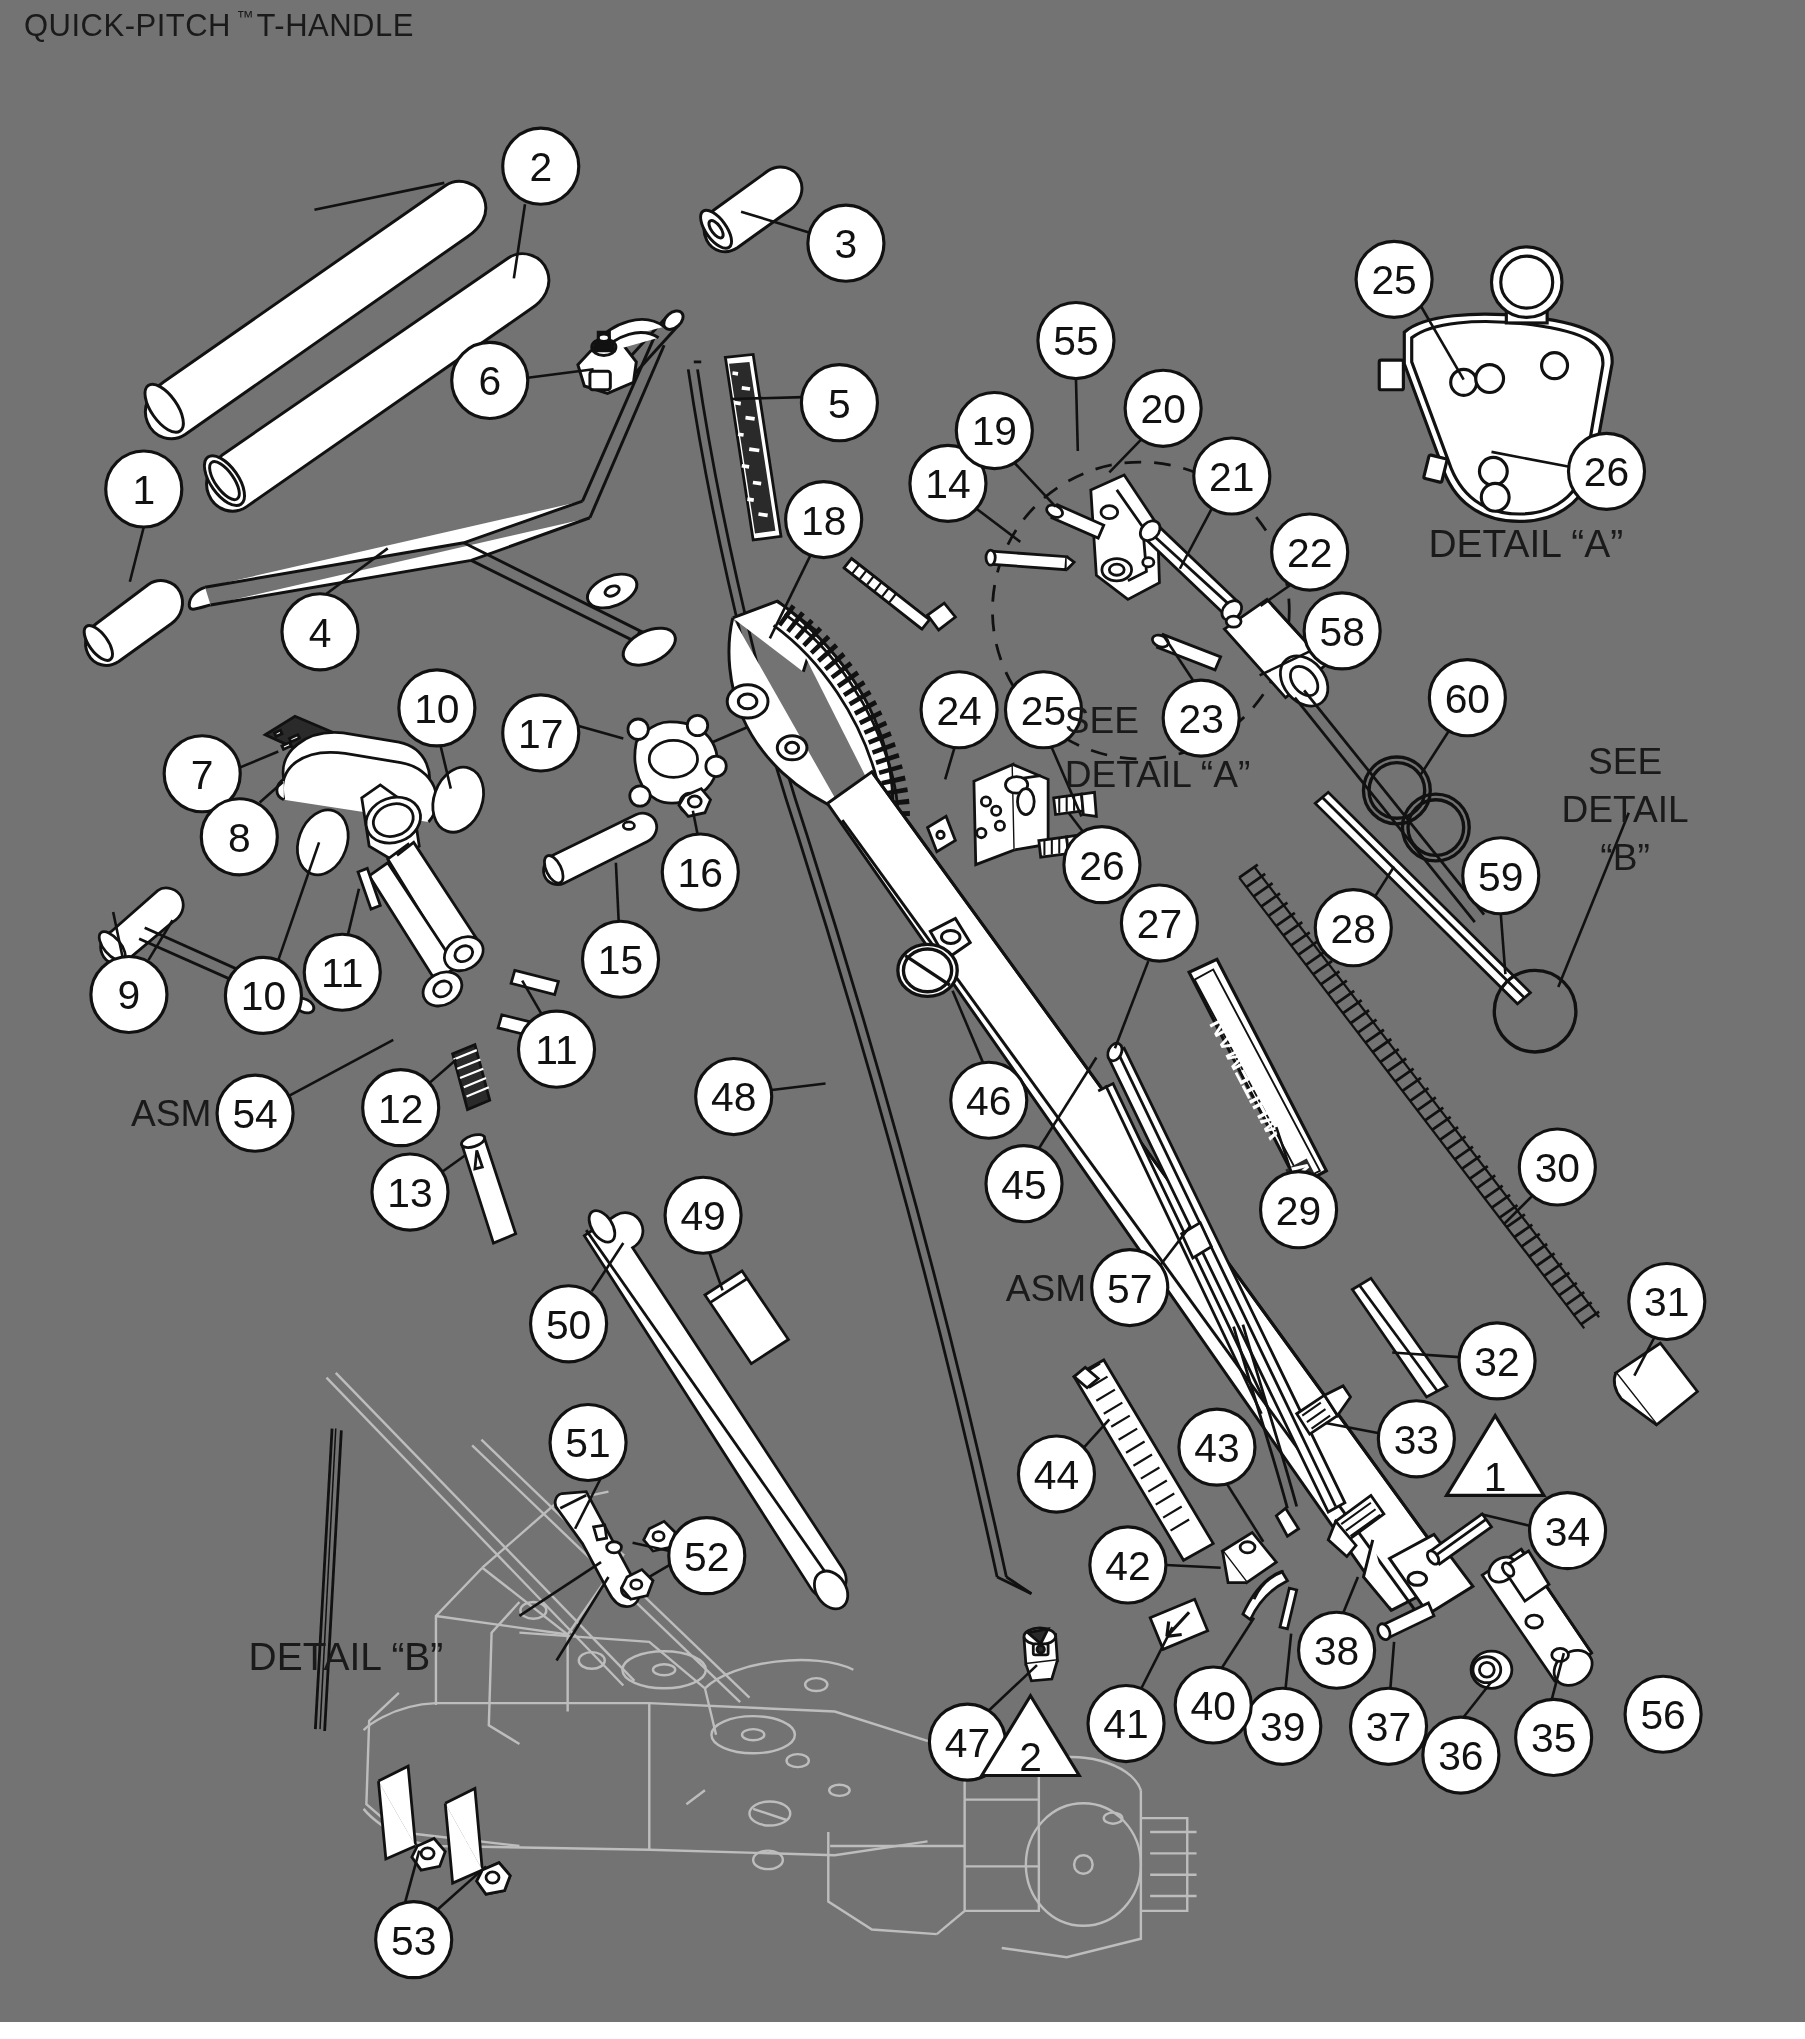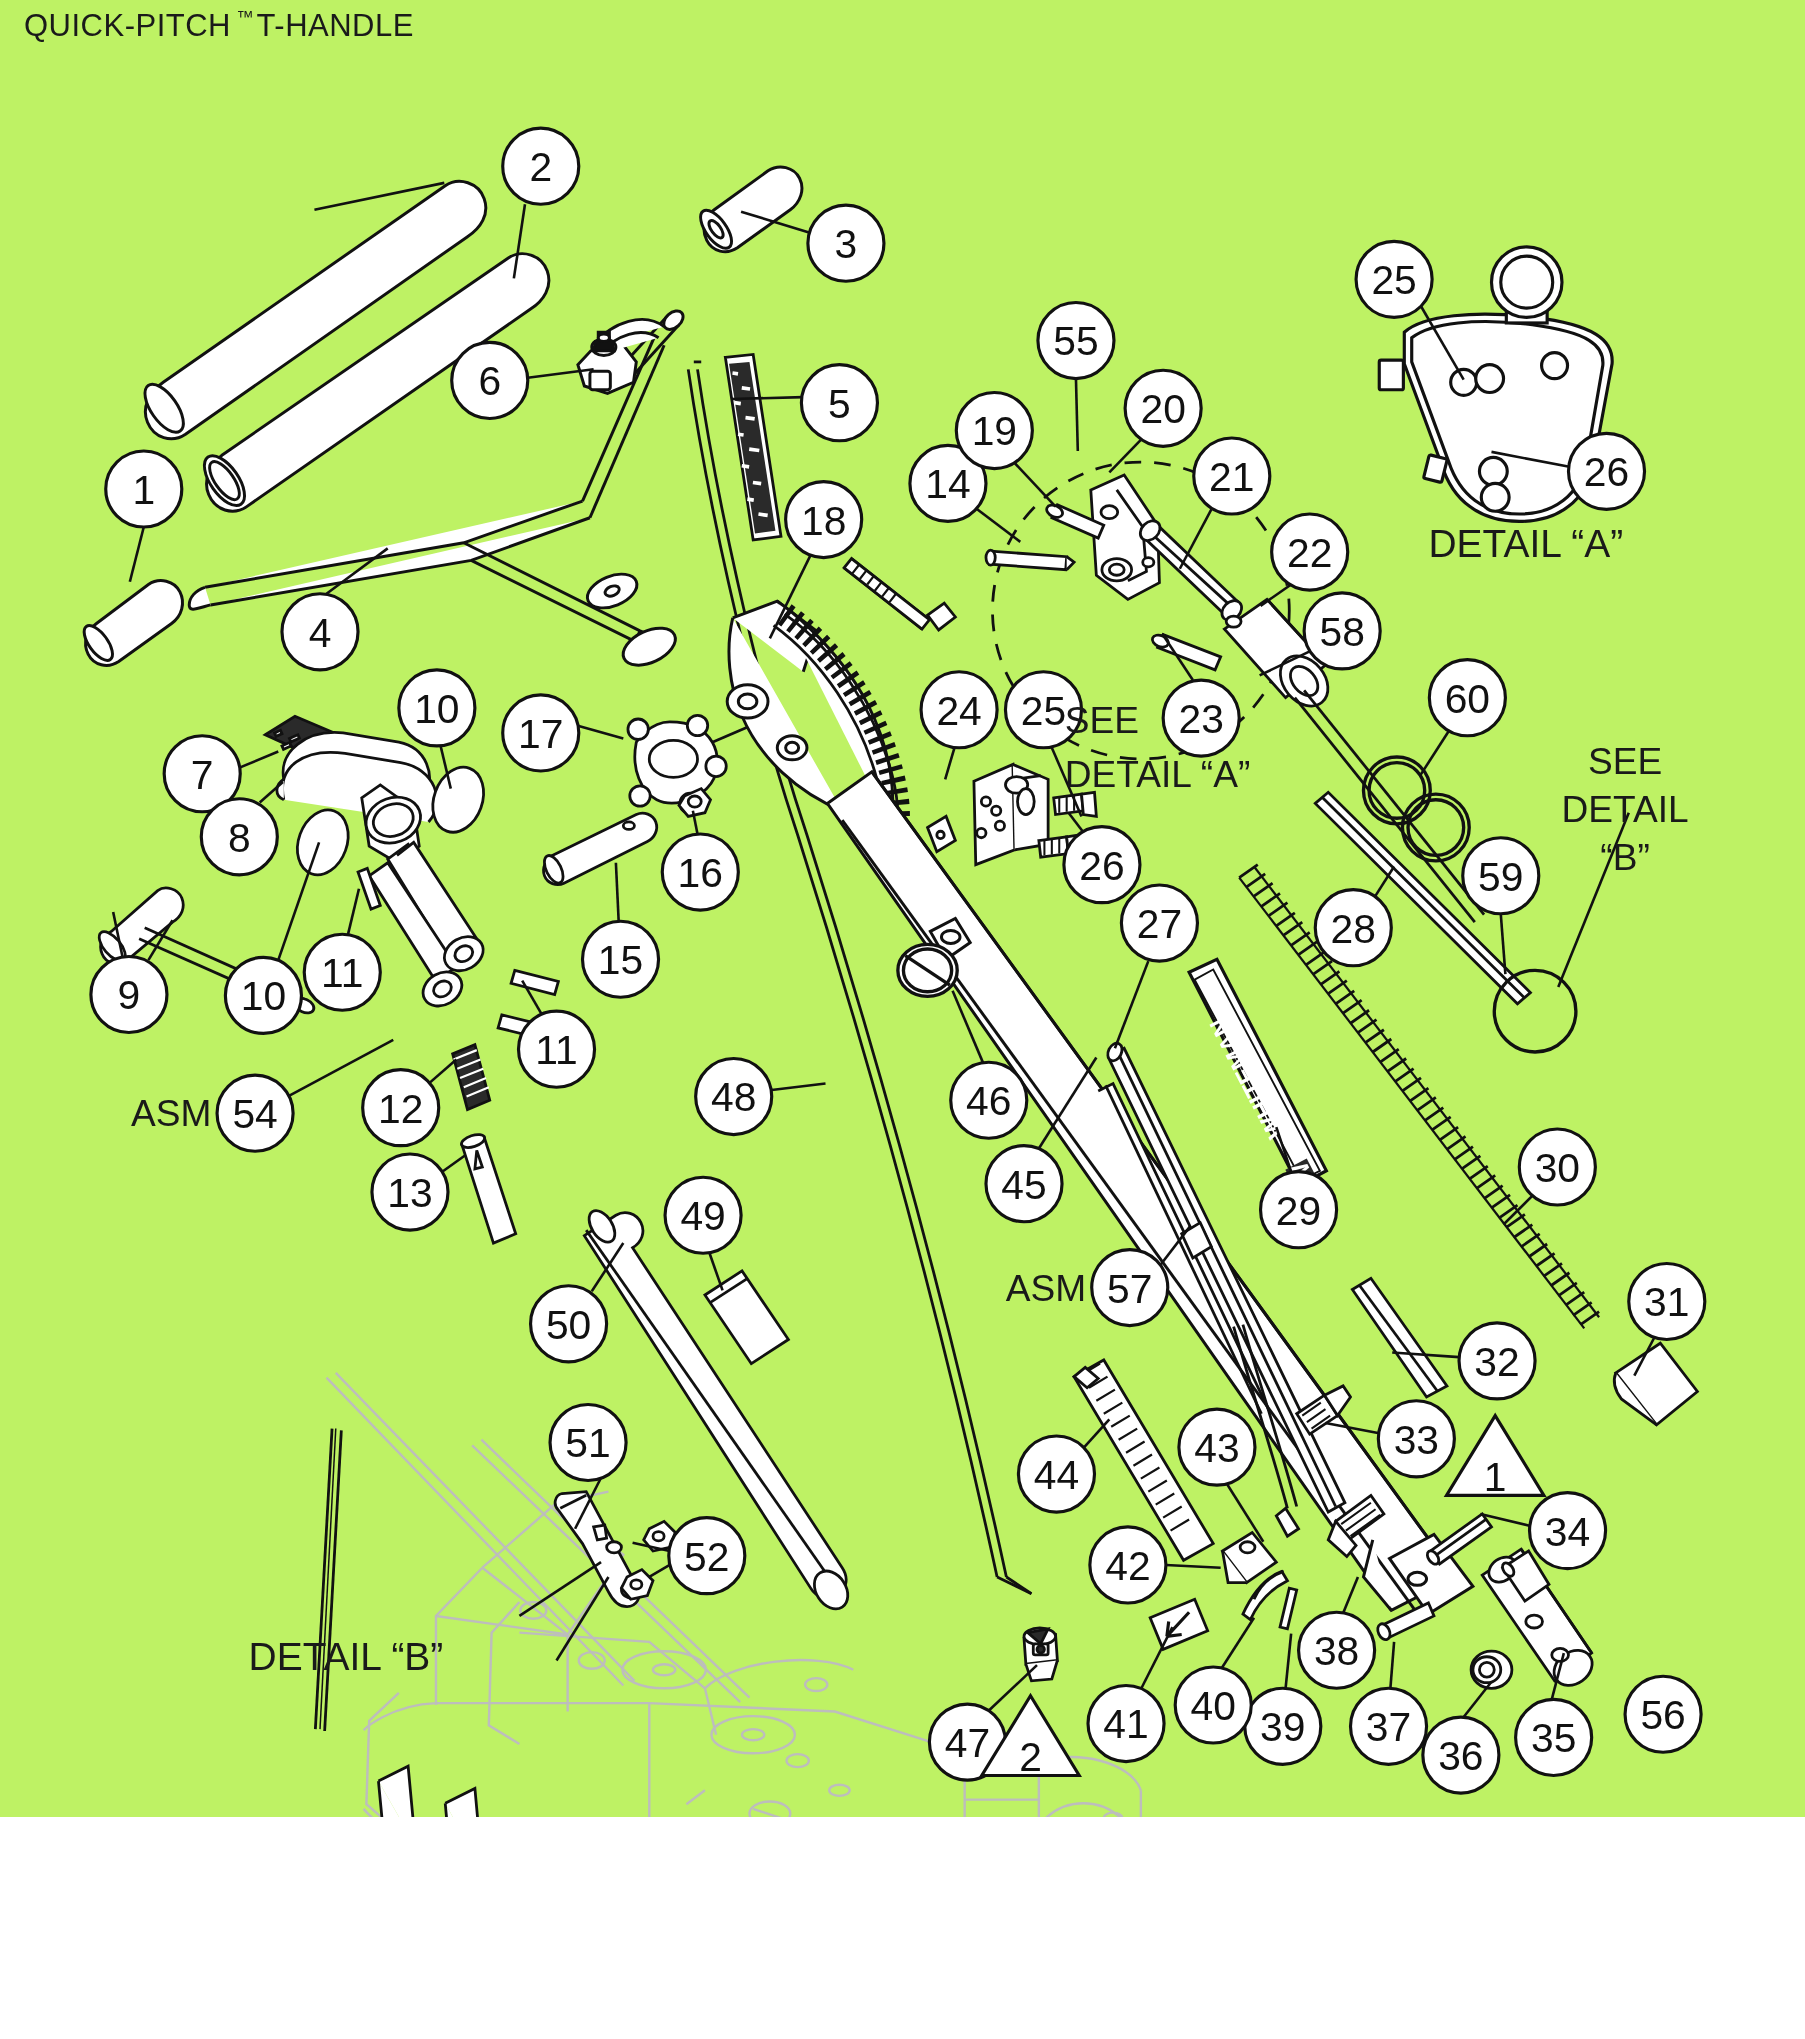--- a/index.html
+++ b/index.html
@@ -1,21 +1,21 @@
 <!DOCTYPE html>
 <html style="font-size:15px"><head>
 <meta charset="utf-8">
 <style>
   html,body{margin:0;padding:0;background:#ffffff;}
   body{font-family:"Liberation Sans","DejaVu Sans",sans-serif;}
   #sheet{
     position:relative;
     width:1805px;
-    height:1817px;
-    background:#bef264;
+    height:2022px;
+    background:#737373;
     overflow:hidden;
   }
   #title{
     position:absolute;
     left:24px;
     top:7.4px;
     font-size:31px;
     letter-spacing:0.5px;
     color:#1a1a1a;
     white-space:nowrap;

